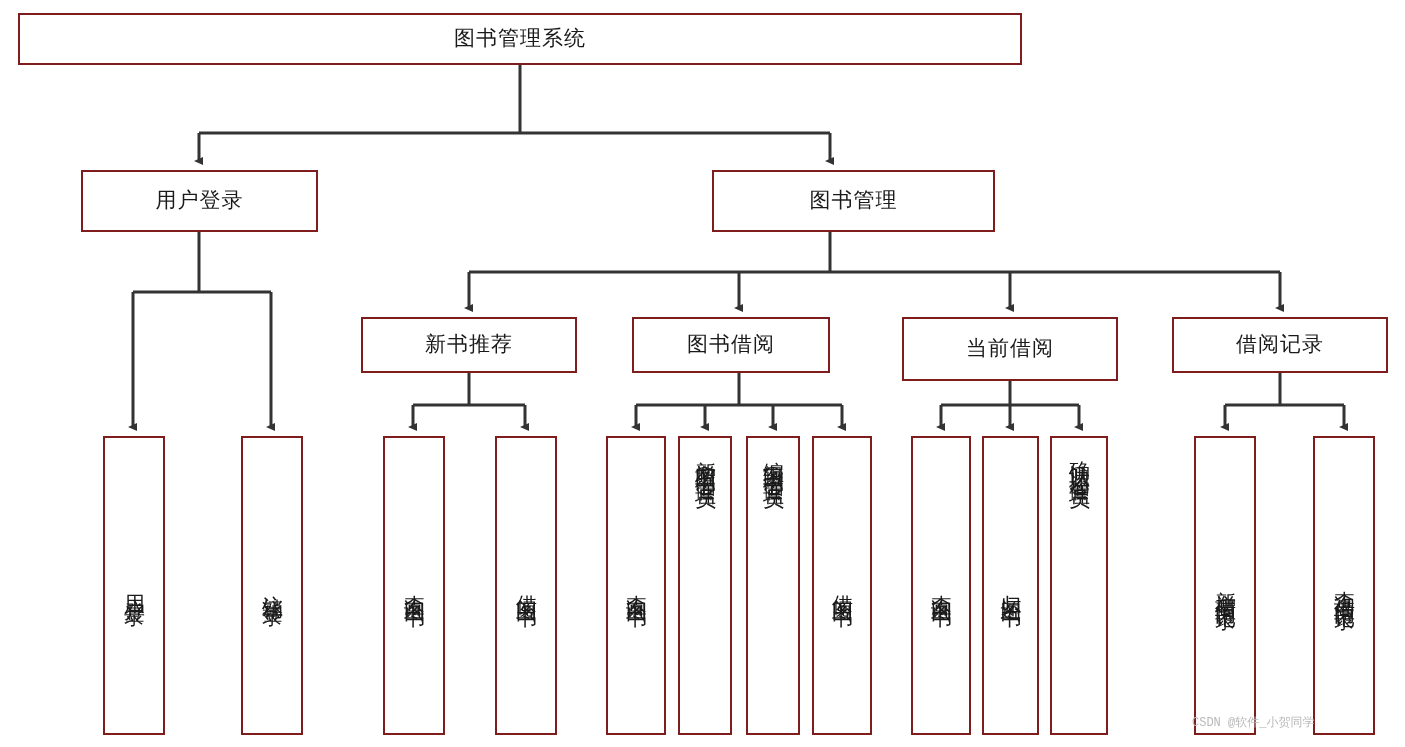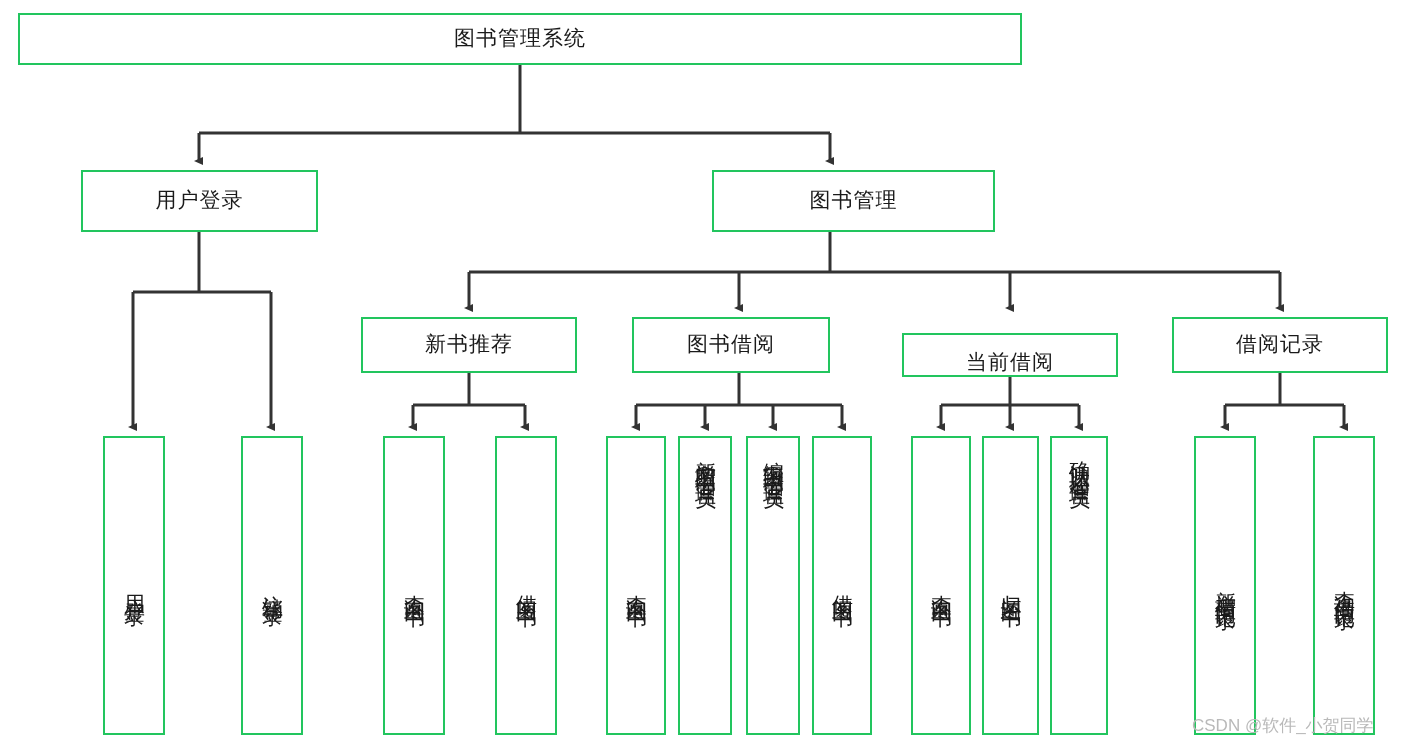--- a/index.html
+++ b/index.html
@@ -18,21 +18,21 @@
   #edges {
     position: absolute;
     left: 0;
     top: 0;
     width: 1405px;
     height: 747px;
   }
   .node {
     position: absolute;
     box-sizing: border-box;
-    border: 2px solid #22c55e;
+    border: 2px solid #7f1d1d;
     background: #ffffff;
     color: #1a1a1a;
     display: flex;
     align-items: center;
     justify-content: center;
     z-index: 2;
   }
   .node.horiz {
     font-size: 21px;
     letter-spacing: 1px;
@@ -49,25 +49,25 @@
     padding: 4px 0;
   }
   .node.vert.topalign {
     justify-content: flex-start;
     padding-top: 6px;
   }
   .watermark {
     position: absolute;
     left: 1192px;
     top: 714px;
-    font-size: 17px;
+    font-size: 12px;
     color: #b9b9b9;
     white-space: nowrap;
     z-index: 3;
-    font-family: Liberation Sans, sans-serif;
+    font-family: Liberation Mono, monospace;
     text-align: right;
   }
 </style>
 </head>
 <body>
 
 <div id="canvas">
 
   <svg id="edges" viewBox="0 0 1405 747" xmlns="http://www.w3.org/2000/svg">
     <defs>
@@ -129,21 +129,21 @@
   <div class="node horiz" style="left:712px; top:170px; width:283px; height:62px;">
     <span>图书管理</span>
   </div>
 
   <div class="node horiz" style="left:361px; top:317px; width:216px; height:56px;">
     <span>新书推荐</span>
   </div>
   <div class="node horiz" style="left:632px; top:317px; width:198px; height:56px;">
     <span>图书借阅</span>
   </div>
-  <div class="node horiz" style="left:902px; top:333px; width:216px; height:44px;align-items:flex-end;">
+  <div class="node horiz" style="left:902px; top:317px; width:216px; height:64px;">
     <span>当前借阅</span>
   </div>
   <div class="node horiz" style="left:1172px; top:317px; width:216px; height:56px;">
     <span>借阅记录</span>
   </div>
 
   <div class="node vert" style="left:103px; top:436px; width:62px; height:299px;">
     <span>用户登录</span>
   </div>
   <div class="node vert" style="left:241px; top:436px; width:62px; height:299px;">

